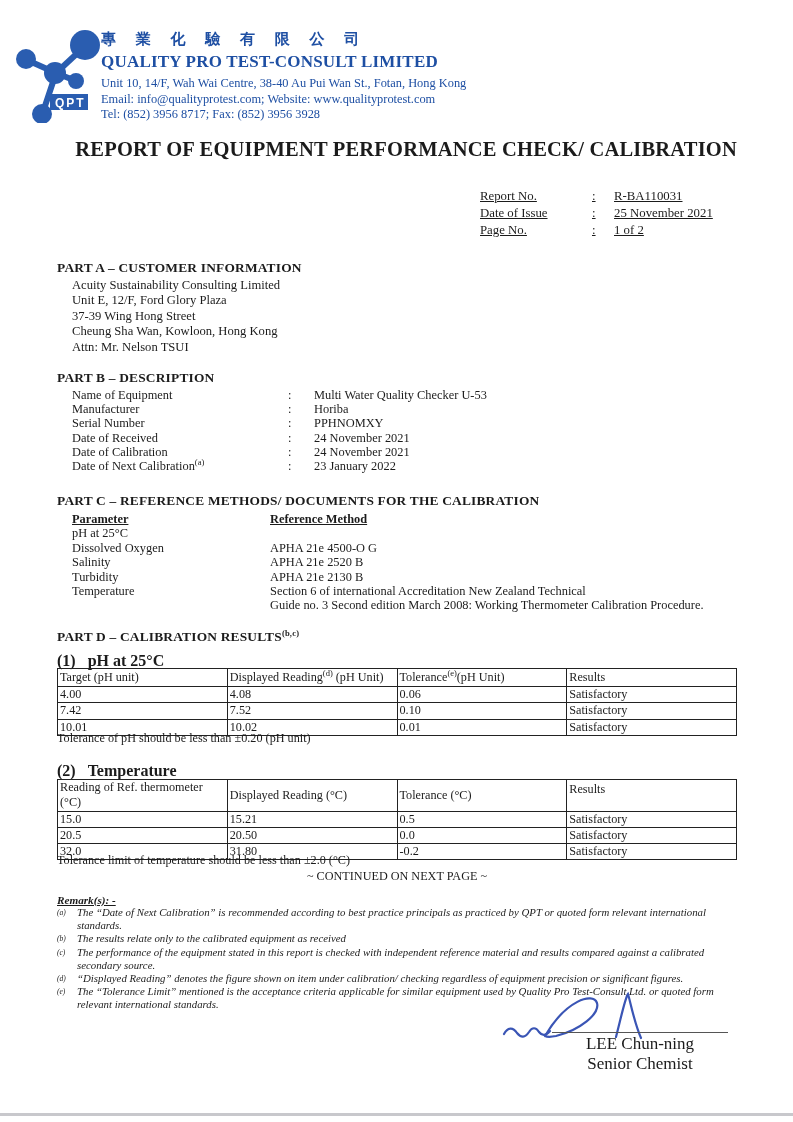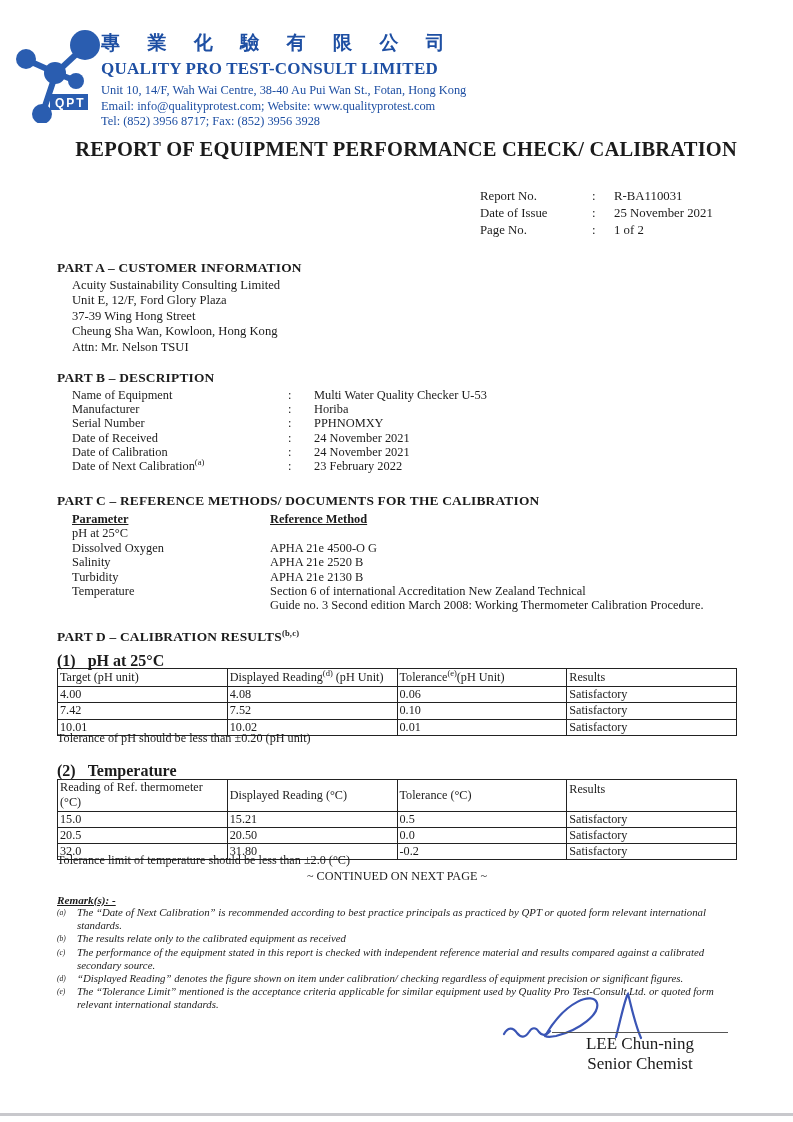--- a/index.html
+++ b/index.html
@@ -5,32 +5,32 @@
   html,body{margin:0;padding:0;background:#e8e8e8;}
   .page{
     position:relative;width:793px;height:1122px;background:#ffffff;
     font-family:"Liberation Serif","DejaVu Serif",serif;color:#1b1b1b;
     overflow:hidden;margin:0 auto;
   }
   .abs{position:absolute;}
 
   
   .lh-text{left:101px;top:30px;color:#1e4fa3;}
-  .lh-zh{font-size:19px;font-weight:bold;letter-spacing:8px;font-family:Liberation Mono, monospace;}
+  .lh-zh{font-size:15px;font-weight:bold;letter-spacing:8px;}
   .lh-en{font-size:17px;font-weight:bold;margin-top:3px;letter-spacing:.2px;}
   .lh-line{font-size:12.4px;margin-top:1px;line-height:1.17;}
   .lh-first{margin-top:4px;}
 
   
   .doc-title{left:57px;top:138px;width:680px;text-align:right;
     font-size:20.5px;font-weight:bold;letter-spacing:.2px;}
 
   
   .report-info{left:480px;top:188px;width:280px;font-size:12.8px;}
-  .ri-row{display:grid;grid-template-columns:112px 22px auto;line-height:17px;}
+  .ri-row{display:grid;grid-template-columns:112px 22px auto;line-height:17px;text-decoration:underline;}
 
   .sec-heading{font-size:13.4px;font-weight:bold;letter-spacing:.2px;}
   sup{font-size:8.5px;vertical-align:super;line-height:0;}
 
   
   .pa-lines{left:72px;top:278px;font-size:12.6px;line-height:15.4px;}
 
   
   .pb-rows{left:72px;top:388px;width:620px;font-size:12.4px;}
   .pb-row{display:grid;grid-template-columns:216px 26px auto;line-height:14.2px;}
@@ -150,21 +150,21 @@
       <span>24 November 2021</span>
     </div>
     <div class="pb-row">
       <span><span>Date of Calibration</span><sup></sup></span>
       <span>:</span>
       <span>24 November 2021</span>
     </div>
     <div class="pb-row">
       <span><span>Date of Next Calibration</span><sup>(a)</sup></span>
       <span>:</span>
-      <span>23 February 2022</span>
+      <span>23 January 2022</span>
     </div>
   </div>
 
   <div class="abs sec-heading" style="left:57px;top:493px;">PART C – REFERENCE METHODS/ DOCUMENTS FOR THE CALIBRATION</div>
   <div class="abs pc-table">
     <div class="pc-row pc-header">
       <span>Parameter</span>
       <span>Reference Method</span>
     </div>
     <div class="pc-row">

